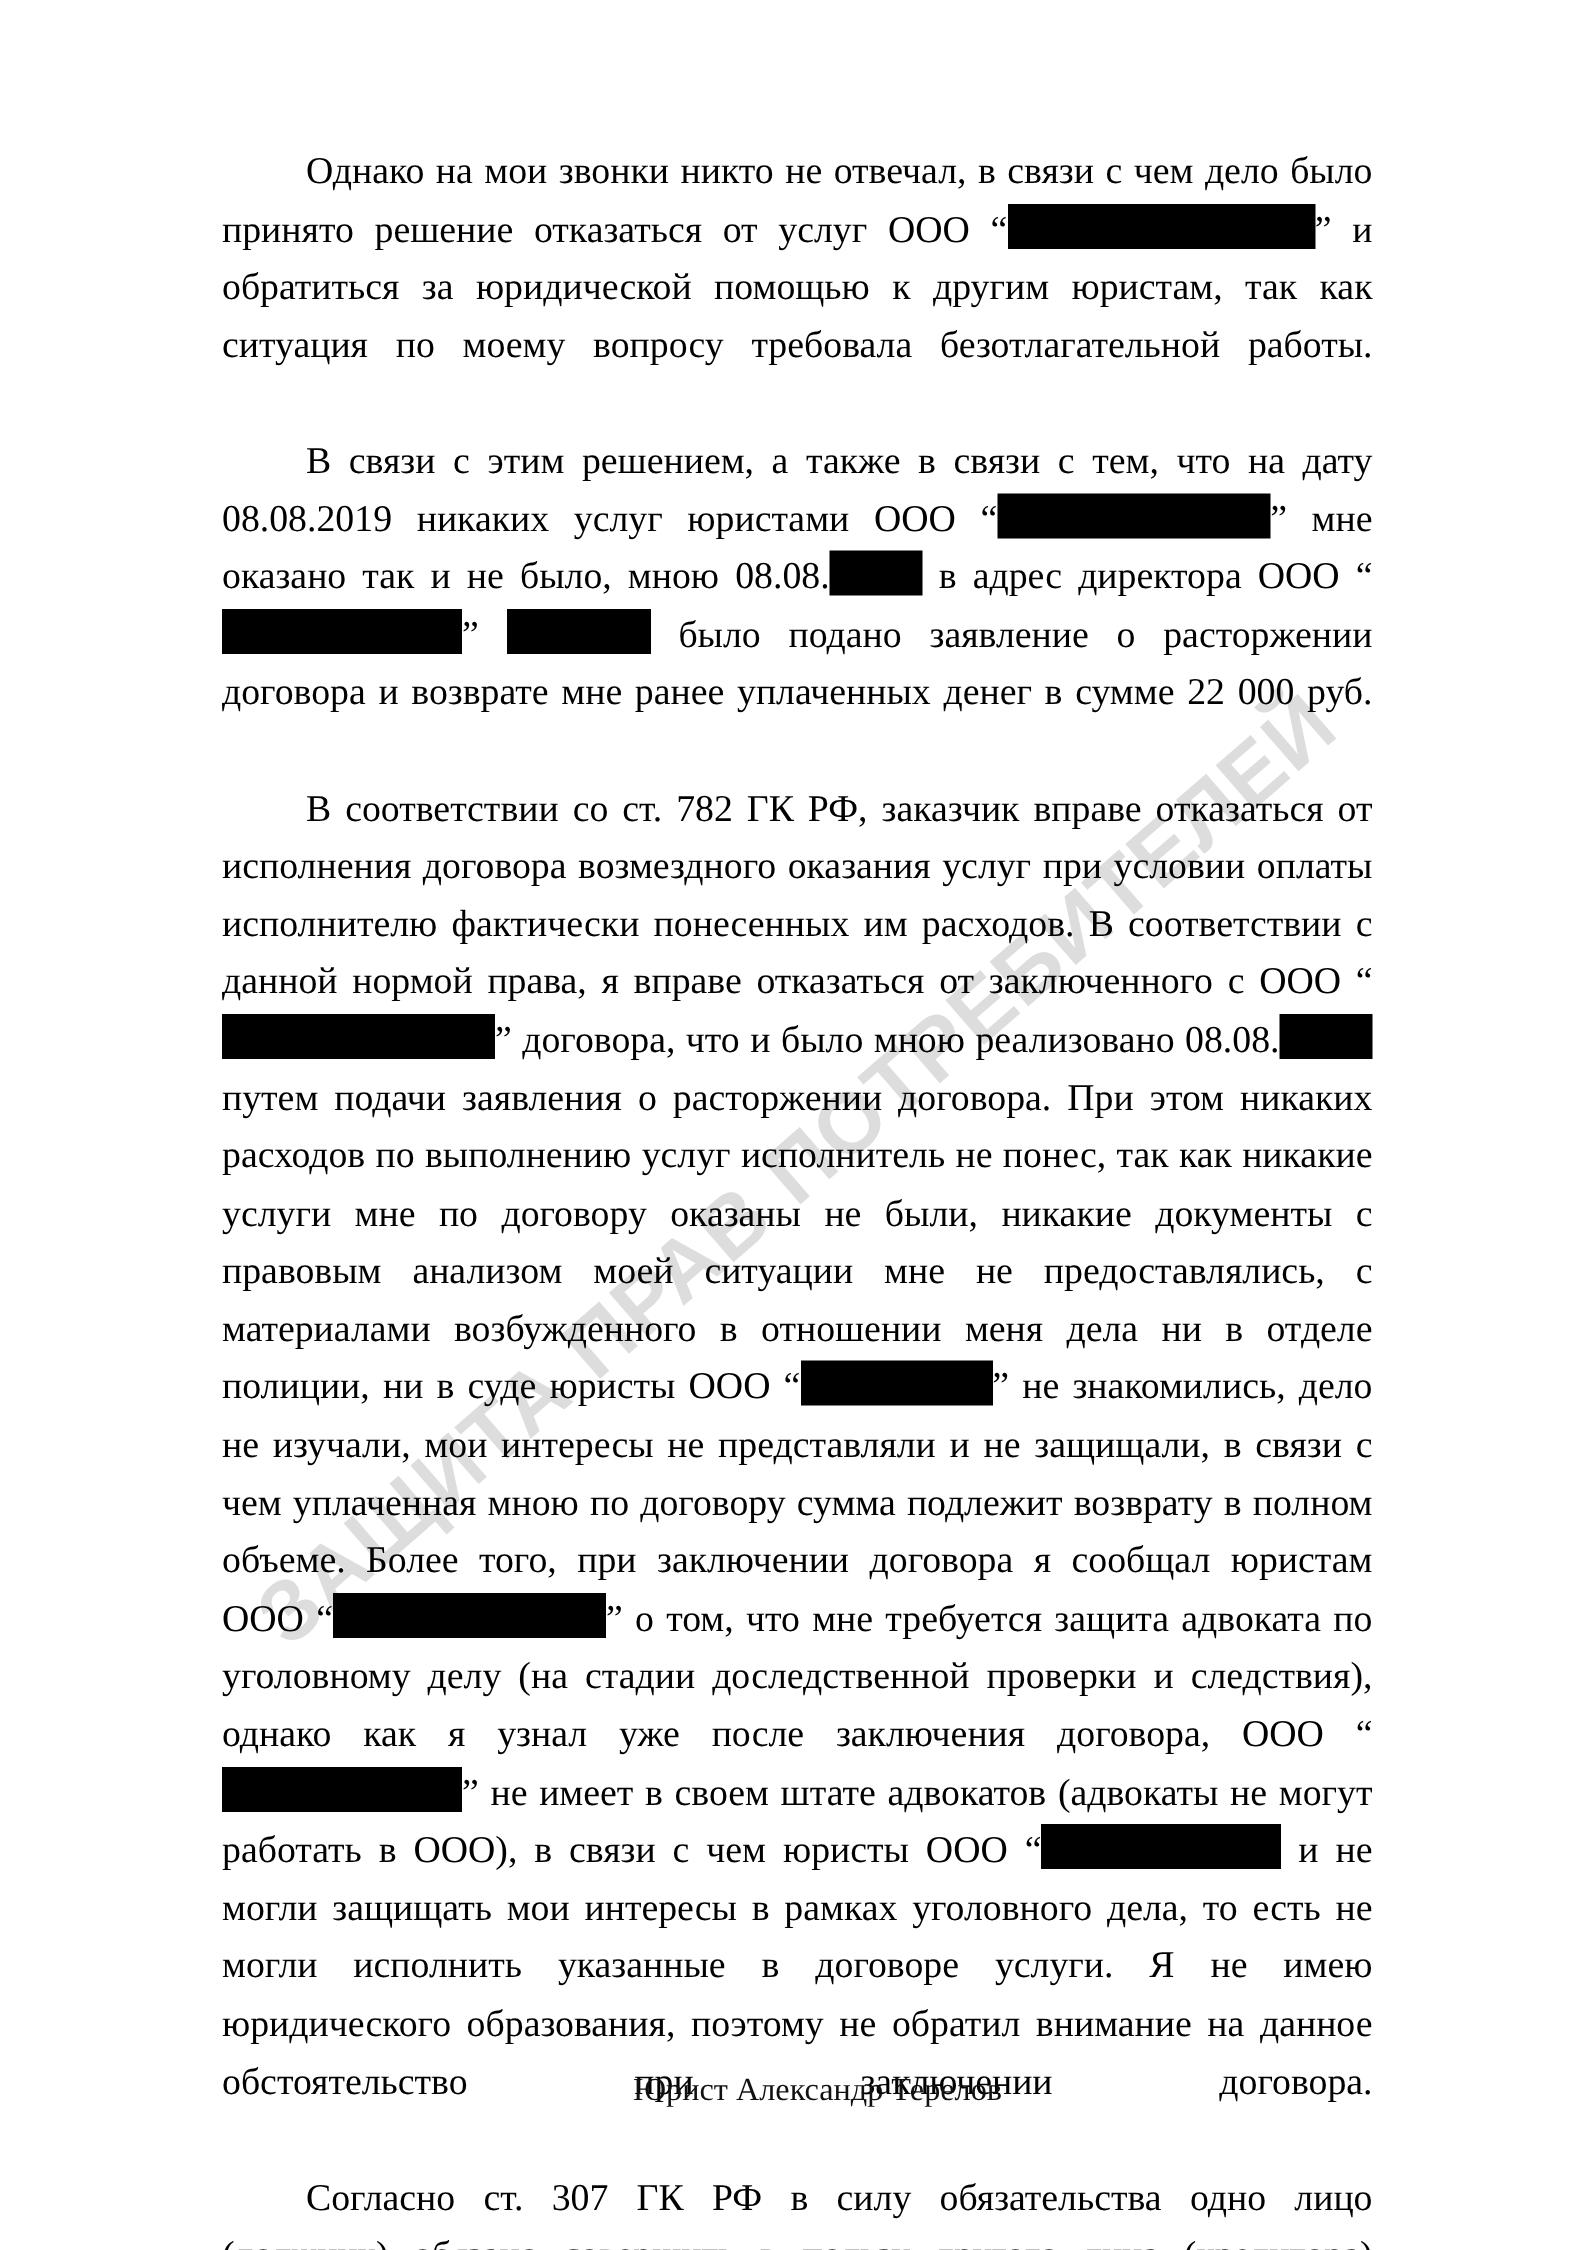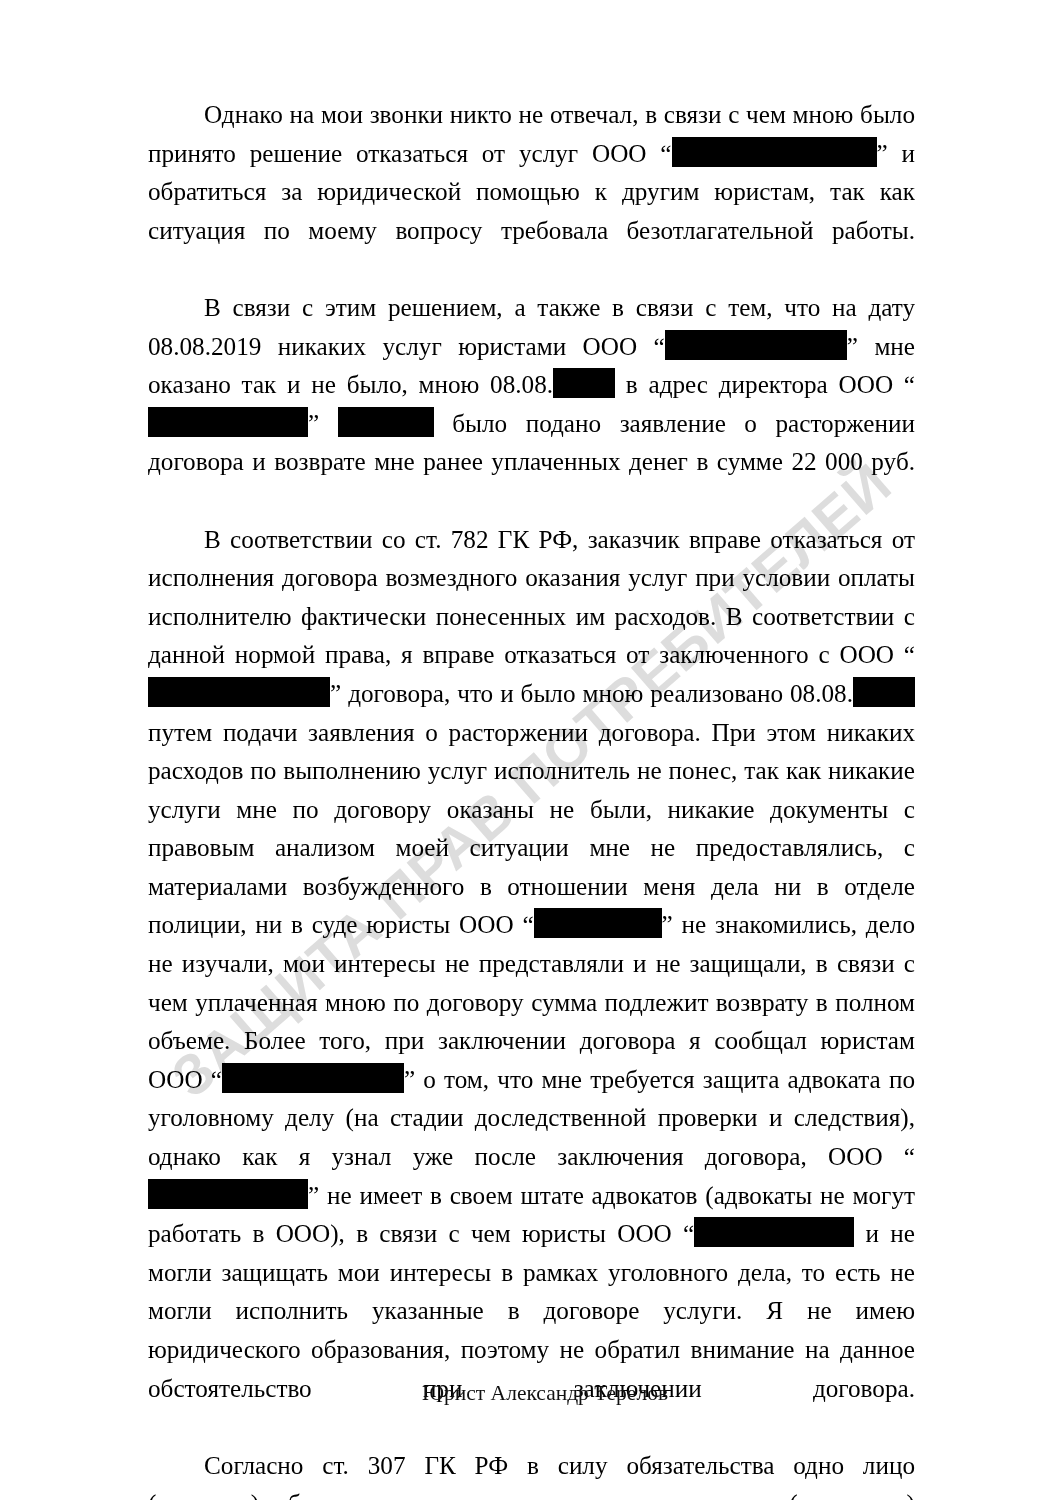--- a/index.html
+++ b/index.html
@@ -101,21 +101,21 @@
 </style>
 </head>
 <body>
 
 <div id="page">
 
   <div id="watermark">ЗАЩИТА ПРАВ ПОТРЕБИТЕЛЕЙ</div>
 
   <div id="body-text">
 
-    <p class="para"><span>Однако на мои звонки никто не отвечал, в связи с чем мною было принято решение отказаться от услуг ООО “</span><span class="redact r-xl"></span><span>” и обратиться за юридической помощью к другим юристам, так как ситуация по моему вопросу требовала безотлагательной работы.</span></p>
+    <p class="para"><span>Однако на мои звонки никто не отвечал, в связи с чем дело было принято решение отказаться от услуг ООО “</span><span class="redact r-xl"></span><span>” и обратиться за юридической помощью к другим юристам, так как ситуация по моему вопросу требовала безотлагательной работы.</span></p>
 
     <p class="para"><span>В связи с этим решением, а также в связи с тем, что на дату 08.08.2019 никаких услуг юристами ООО “</span><span class="redact r-l"></span><span>” мне оказано так и не было, мною 08.08.</span><span class="redact r-xxs"></span><span> в адрес директора ООО “</span><span class="redact r-m"></span><span>” </span><span class="redact r-xs"></span><span> было подано заявление о расторжении договора и возврате мне ранее уплаченных денег в сумме 22 000 руб.</span></p>
 
     <p class="para"><span>В соответствии со ст. 782 ГК РФ, заказчик вправе отказаться от исполнения договора возмездного оказания услуг при условии оплаты исполнителю фактически понесенных им расходов. В соответствии с данной нормой права, я вправе отказаться от заключенного с ООО “</span><span class="redact r-l"></span><span>” договора, что и было мною реализовано 08.08.</span><span class="redact r-xxs"></span><span> путем подачи заявления о расторжении договора. При этом никаких расходов по выполнению услуг исполнитель не понес, так как никакие услуги мне по договору оказаны не были, никакие документы с правовым анализом моей ситуации мне не предоставлялись, с материалами возбужденного в отношении меня дела ни в отделе полиции, ни в суде юристы ООО “</span><span class="redact r-s"></span><span>” не знакомились, дело не изучали, мои интересы не представляли и не защищали, в связи с чем уплаченная мною по договору сумма подлежит возврату в полном объеме. Более того, при заключении договора я сообщал юристам ООО “</span><span class="redact r-l"></span><span>” о том, что мне требуется защита адвоката по уголовному делу (на стадии доследственной проверки и следствия), однако как я узнал уже после заключения договора, ООО “</span><span class="redact r-m"></span><span>” не имеет в своем штате адвокатов (адвокаты не могут работать в ООО), в связи с чем юристы ООО “</span><span class="redact r-m"></span><span> и не могли защищать мои интересы в рамках уголовного дела, то есть не могли исполнить указанные в договоре услуги. Я не имею юридического образования, поэтому не обратил внимание на данное обстоятельство при заключении договора.</span></p>
 
     <p class="para"><span>Согласно ст. 307 ГК РФ в силу обязательства одно лицо (должник) обязано совершить в пользу другого лица (кредитора) определенное действие, как-то: передать имущество, выполнить работу, уплатить деньги и т.п., либо воздержаться от определенного</span></p>
 
   </div>
 
   <div id="footer">

